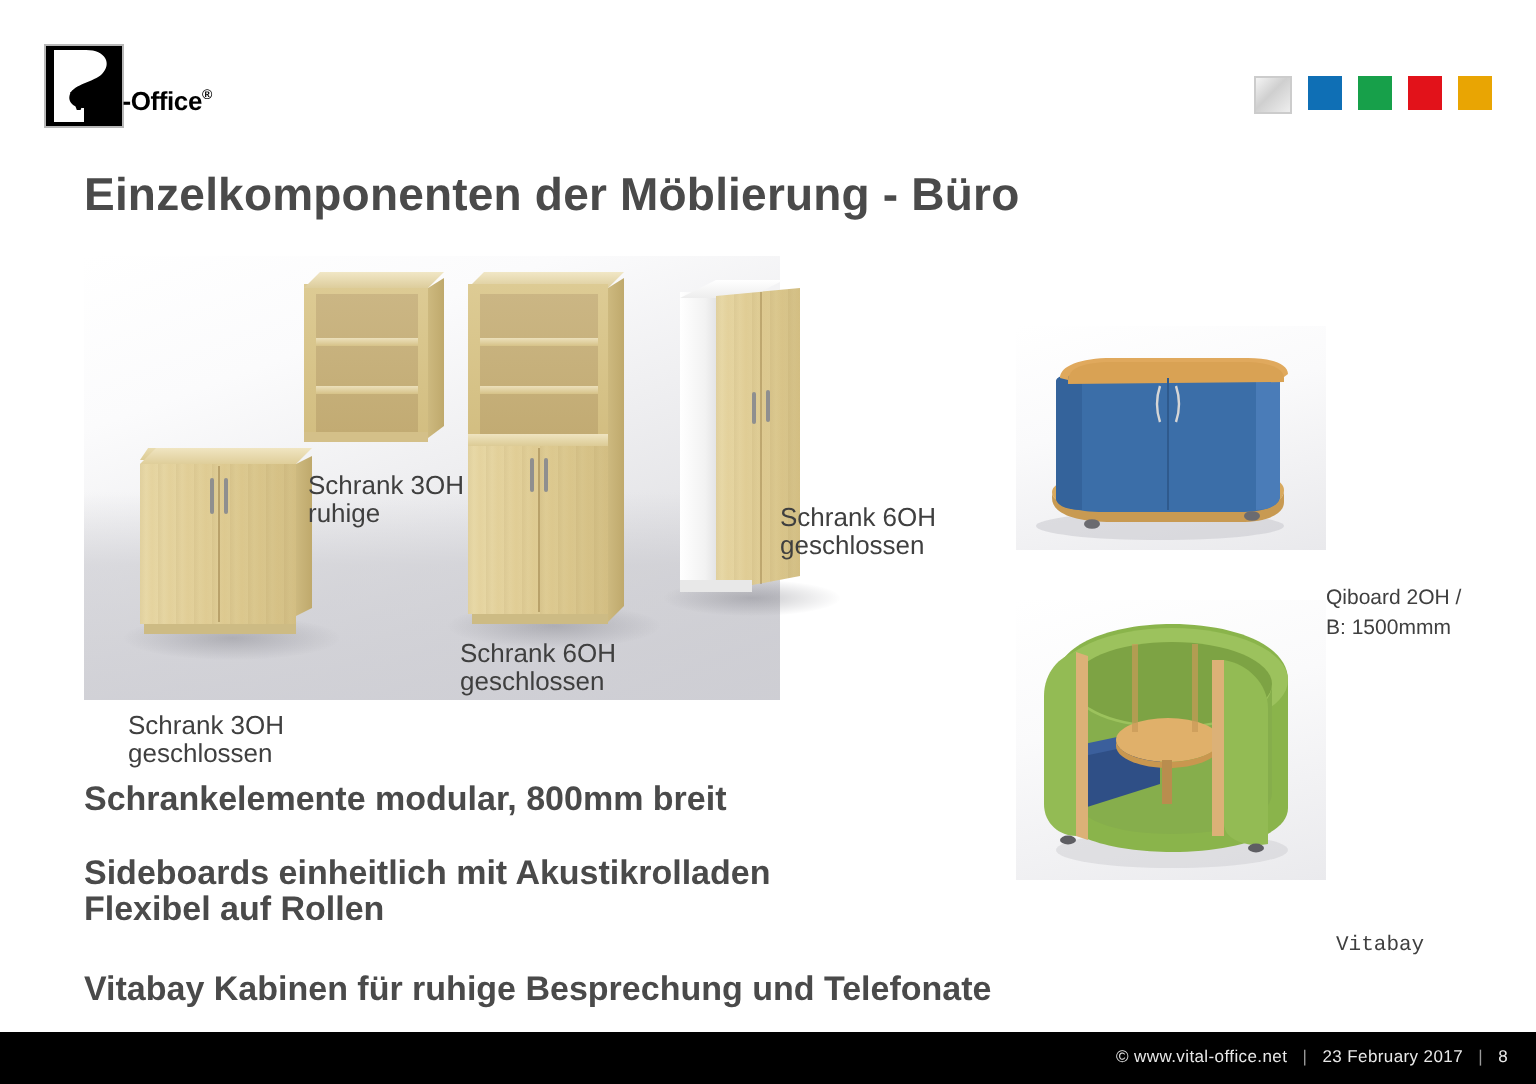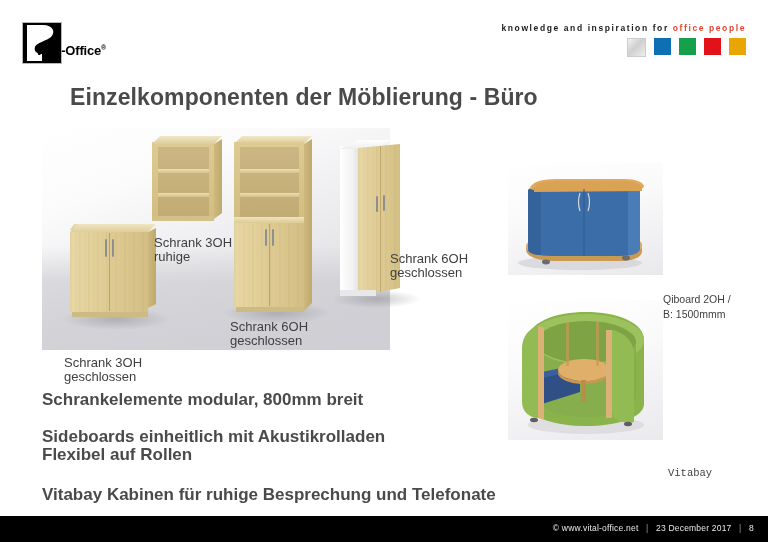--- a/index.html
+++ b/index.html
@@ -91,21 +91,20 @@
   
   #page-title {
     position: absolute;
     left: 42px;
     top: 84px;
     font-size: 23px;
     font-weight: bold;
     color: #4a4a4a;
     letter-spacing: 0.1px;
     white-space: nowrap;
-    margin-left: 28px;
   }
 
   
   #cabinet-scene {
     position: absolute;
     left: 42px;
     top: 128px;
     width: 348px;
     height: 222px;
     background: linear-gradient(160deg, #ffffff 0%, #fbfbfc 25%, #e3e3e6 72%, #d5d5d9 100%);
@@ -229,24 +228,20 @@
 
   <div id="logo-block">
     <div id="logo-mark">
       <svg id="logo-swirl" viewBox="0 0 38 40" xmlns="http://www.w3.org/2000/svg" aria-hidden="true">
         <path d="M4 2 L20 2 C30 2 33 9 28 14 C24 18 14 19 12 24 C10.5 28 14 31 19 31 L19 38 L4 38 Z" fill="#ffffff"></path>
       </svg>
     </div>
     <div id="logo-text"><span>Vital-Office</span><span class="reg">®</span></div>
   </div>
 
-  <div id="tagline">
-    <span>knowledge and inspiration for</span>
-    <span class="accent">office people</span>
-  </div>
 
   <div id="swatches">
       <div class="swatch silver"></div>
       <div class="swatch" style="background: rgb(15, 111, 181);"></div>
       <div class="swatch" style="background: rgb(23, 160, 74);"></div>
       <div class="swatch" style="background: rgb(226, 18, 26);"></div>
       <div class="swatch" style="background: rgb(233, 165, 3);"></div>
     </div>
 
   <div id="page-title">Einzelkomponenten der Möblierung - Büro</div>
@@ -411,19 +406,19 @@
   <div class="bullet" style="top:391px;">Schrankelemente modular, 800mm breit</div>
   <div class="bullet" style="top:486px;">Vitabay Kabinen für ruhige Besprechung und Telefonate</div>
   <div class="bullet" style="top:428px;">Sideboards einheitlich mit Akustikrolladen
 Flexibel auf Rollen</div>
 
   <div id="footer-bar">
     <div id="footer-text">
       <span>©</span>
       <span>www.vital-office.net</span>
       <span class="sep">|</span>
-      <span>23 December 2017</span>
+      <span>23 February 2017</span>
       <span class="sep">|</span>
       <span>8</span>
     </div>
   </div>
 
 </div>
 
 </body></html>

